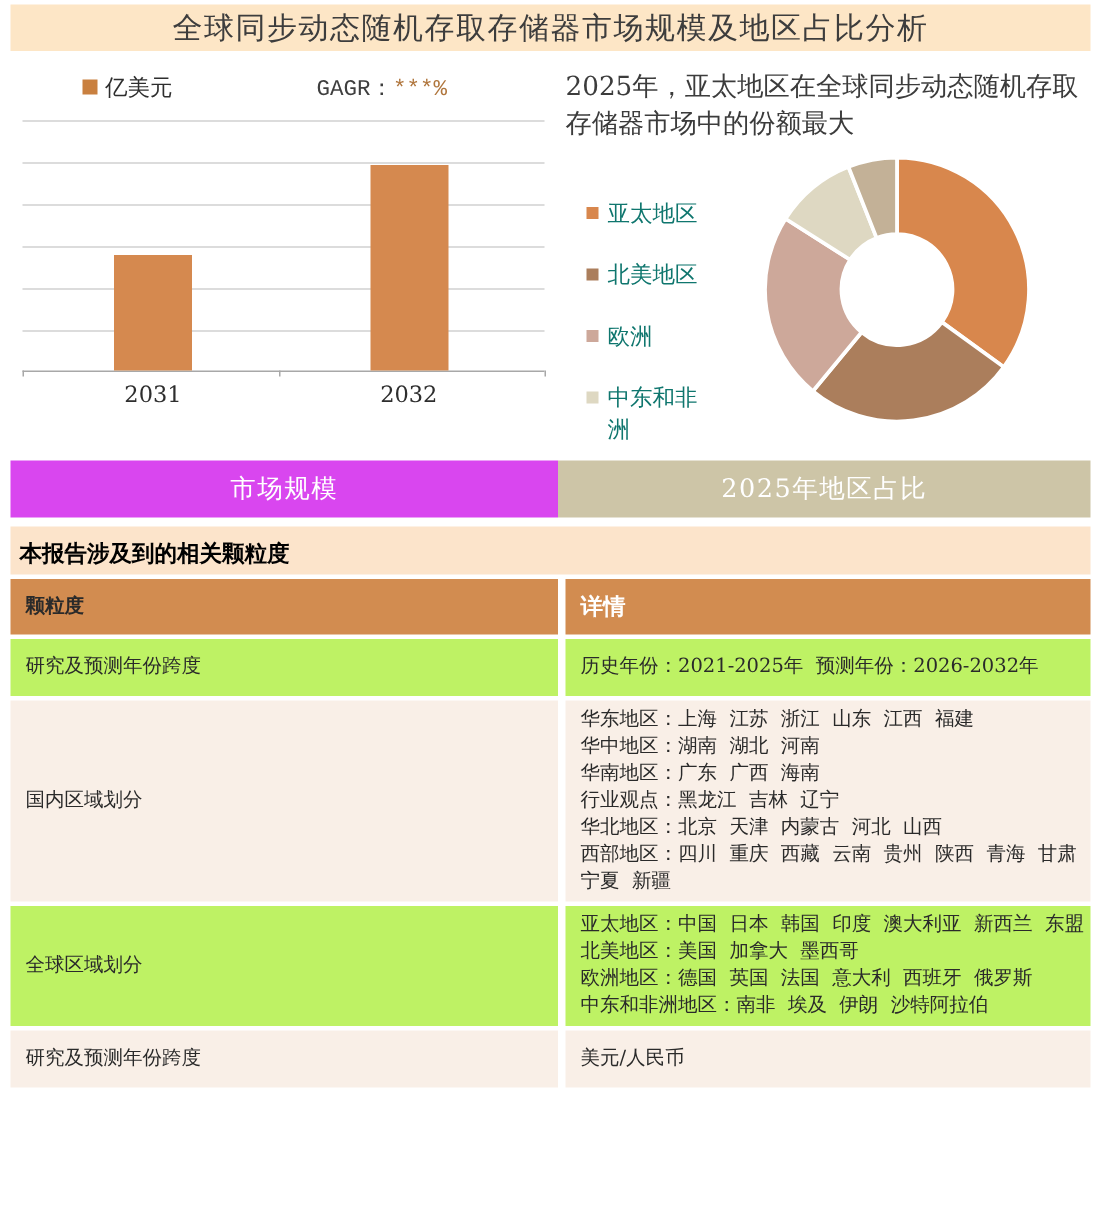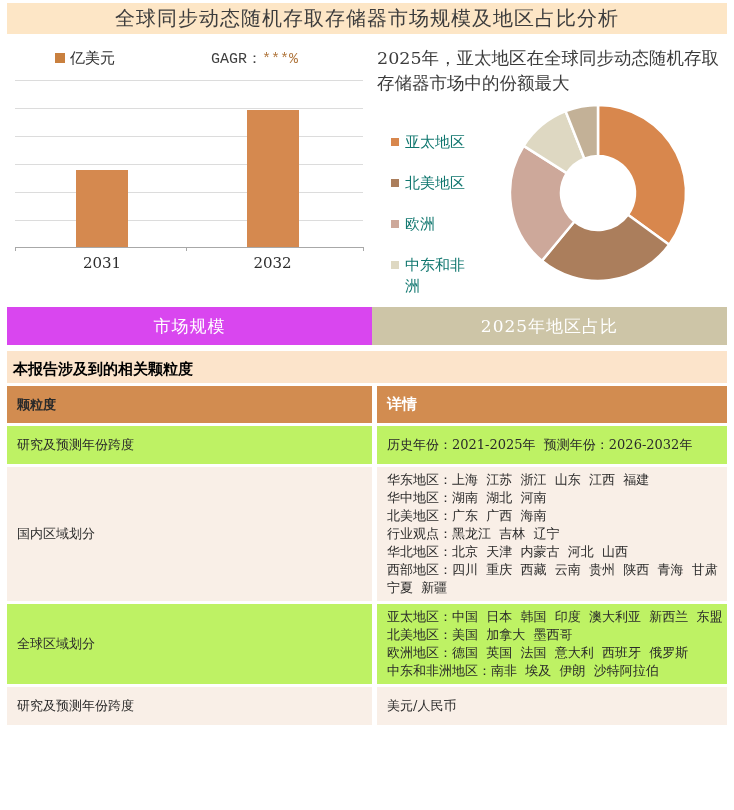--- a/index.html
+++ b/index.html
@@ -152,21 +152,21 @@
       </div>
     </div>
 
     <div class="t-row t-body-even">
       <div class="t-cell lab">
           <div>国内区域划分</div>
         </div>
       <div class="t-cell val">
         <div class="line">华东地区：上海  江苏  浙江  山东  江西  福建</div>
         <div class="line">华中地区：湖南  湖北  河南</div>
-        <div class="line">北美地区：广东  广西  海南</div>
+        <div class="line">华南地区：广东  广西  海南</div>
         <div class="line">行业观点：黑龙江  吉林  辽宁</div>
         <div class="line">华北地区：北京  天津  内蒙古  河北  山西</div>
         <div class="line">西部地区：四川  重庆  西藏  云南  贵州  陕西  青海  甘肃  宁夏  新疆</div>
       </div>
     </div>
 
     <div class="t-row t-body-odd">
       <div class="t-cell lab">
           <div>全球区域划分</div>
         </div>

